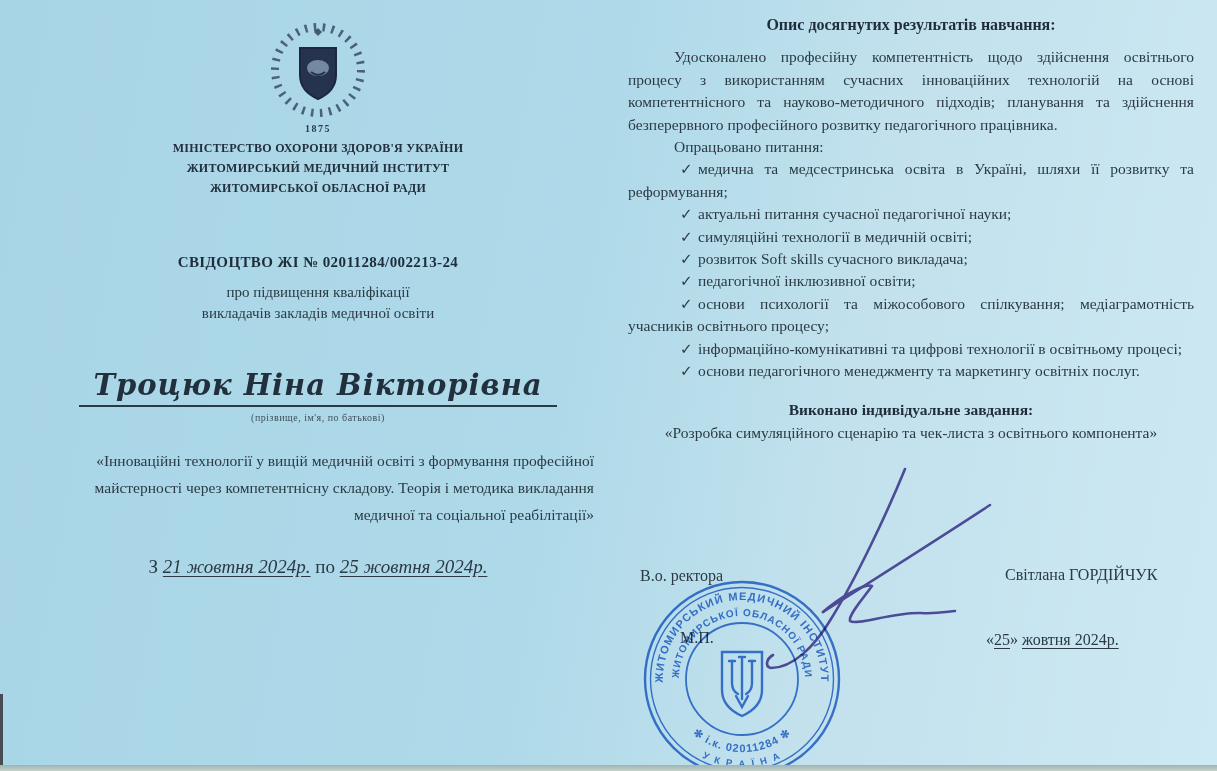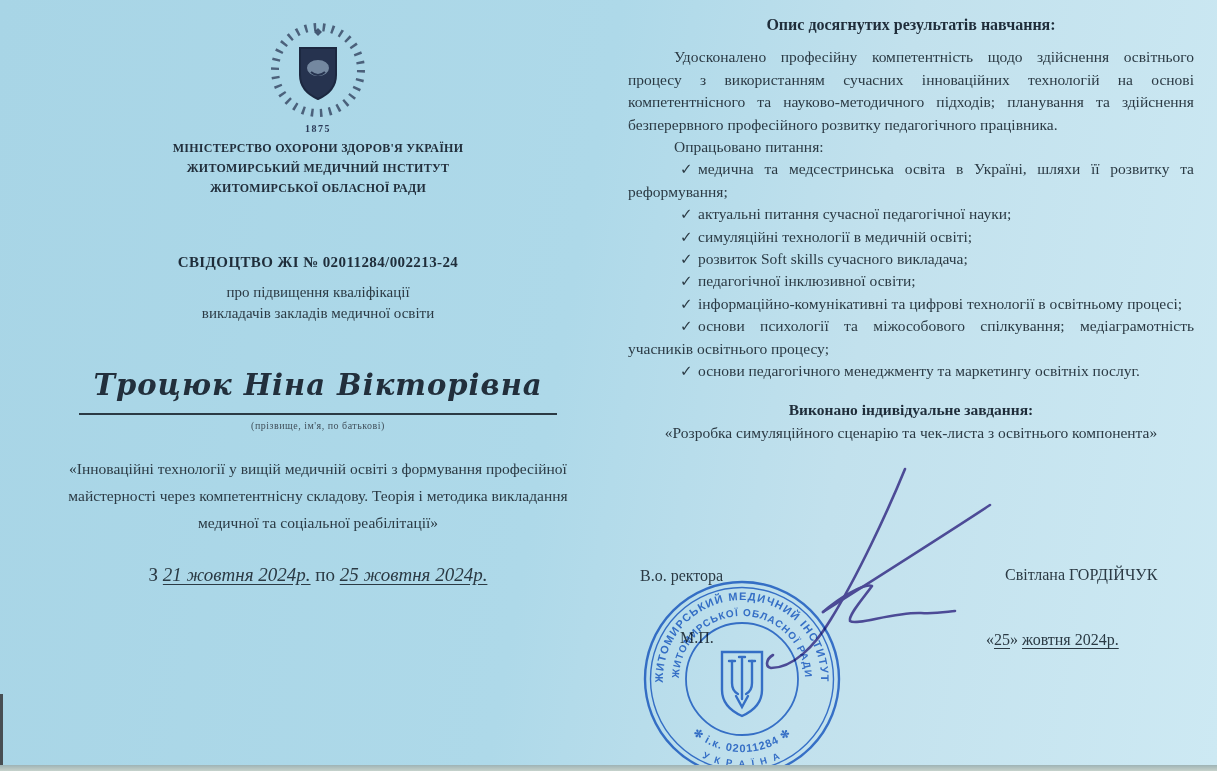--- a/index.html
+++ b/index.html
@@ -18,25 +18,25 @@
   .cert-title{margin-top:56px;font-size:15px;font-weight:bold;letter-spacing:.4px;color:#1f2d3a;}
   .cert-sub{font-size:15px;line-height:21px;margin-top:11px;}
   .name-wrap{margin-top:44px;}
   .holder-name{
     display:inline-block;
     font-family:"DejaVu Serif",serif;
     font-style:italic;font-weight:bold;
     font-size:29px;letter-spacing:1px;
     color:#222f3c;
     border-bottom:2.5px solid #2b3a44;
-    padding:0 14px 11px;
+    padding:0 14px 3px;
   }
   .name-caption{font-size:10px;margin-top:5px;color:#41505b;letter-spacing:.5px;}
   .course-intro{margin:26px auto 0;width:520px;font-size:15.5px;line-height:22px;}
-  .program-title{margin:24px auto 0;width:552px;font-size:15.5px;line-height:27px;}
+  .program-title{margin:24px auto 0;width:552px;font-size:15.5px;line-height:27px;text-align:right;}
   .date-line{margin-top:28px;font-size:19px;}
   .date-u{font-style:italic;text-decoration:underline;text-underline-offset:3px;}
   
   .right-col{position:absolute;left:628px;top:14px;width:566px;height:745px;font-size:15.5px;line-height:22.4px;}
   .results-heading{text-align:center;font-weight:bold;font-size:16px;margin:0 0 10px;color:#1f2d3a;}
   .results-paragraph{margin:0;text-align:justify;text-indent:46px;}
   .topics-heading{margin:0;text-indent:46px;}
   .topic{margin:0;text-align:justify;text-indent:26px;}
   .check{display:inline-block;width:16px;margin-right:28px;font-family:"DejaVu Sans",sans-serif;font-size:15px;}
   .task-heading{text-align:center;font-weight:bold;margin:16px 0 0;font-size:15.5px;color:#1f2d3a;}
@@ -115,24 +115,24 @@
     <p class="topic">
       <span class="check">✓</span><span>симуляційні технології в медичній освіті;</span>
     </p>
     <p class="topic">
       <span class="check">✓</span><span>розвиток Soft skills сучасного викладача;</span>
     </p>
     <p class="topic">
       <span class="check">✓</span><span>педагогічної інклюзивної освіти;</span>
     </p>
     <p class="topic">
-      <span class="check">✓</span><span>інформаційно-комунікативні та цифрові технології в освітньому процесі;</span>
+      <span class="check">✓</span><span>основи психології та міжособового спілкування; медіаграмотність учасників освітнього процесу;</span>
     </p>
     <p class="topic">
-      <span class="check">✓</span><span>основи психології та міжособового спілкування; медіаграмотність учасників освітнього процесу;</span>
+      <span class="check">✓</span><span>інформаційно-комунікативні та цифрові технології в освітньому процесі;</span>
     </p>
     <p class="topic">
       <span class="check">✓</span><span>основи педагогічного менеджменту та маркетингу освітніх послуг.</span>
     </p>
 
     <p class="task-heading">Виконано індивідуальне завдання:</p>
     <p class="task-text">«Розробка симуляційного сценарію та чек-листа з освітнього компонента»</p>
 
     <div class="rector-role">В.о. ректора</div>
     <div class="rector-name">Світлана ГОРДІЙЧУК</div>

